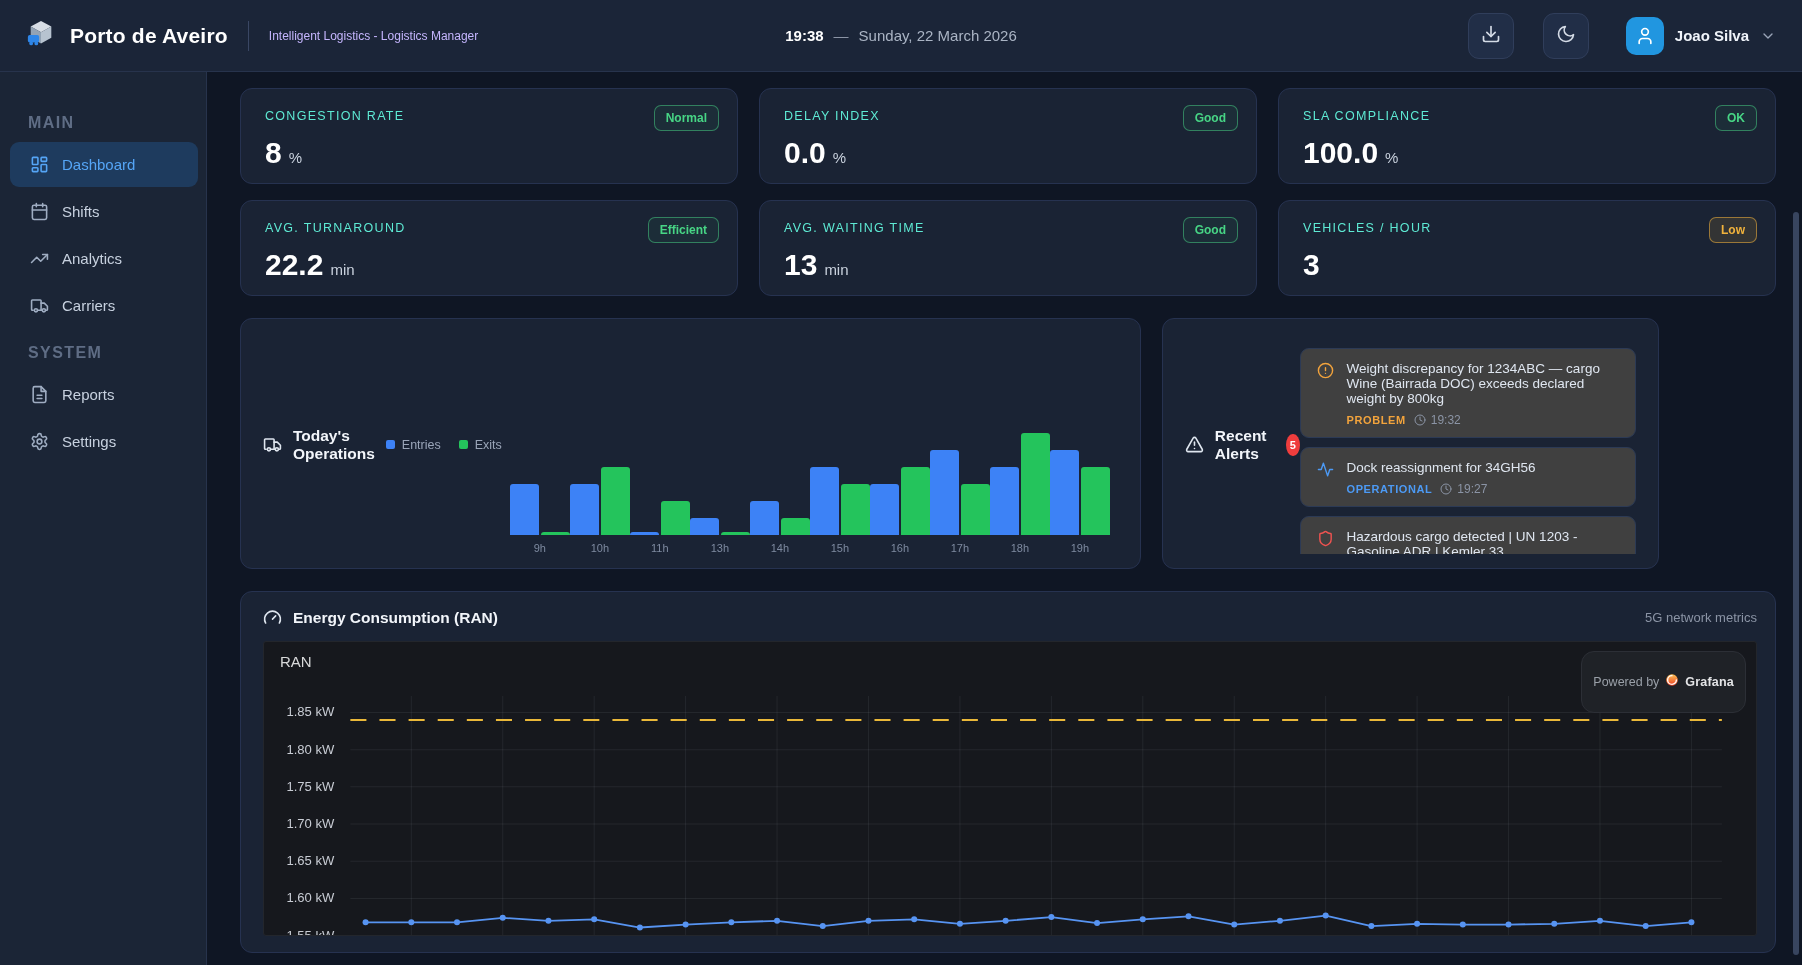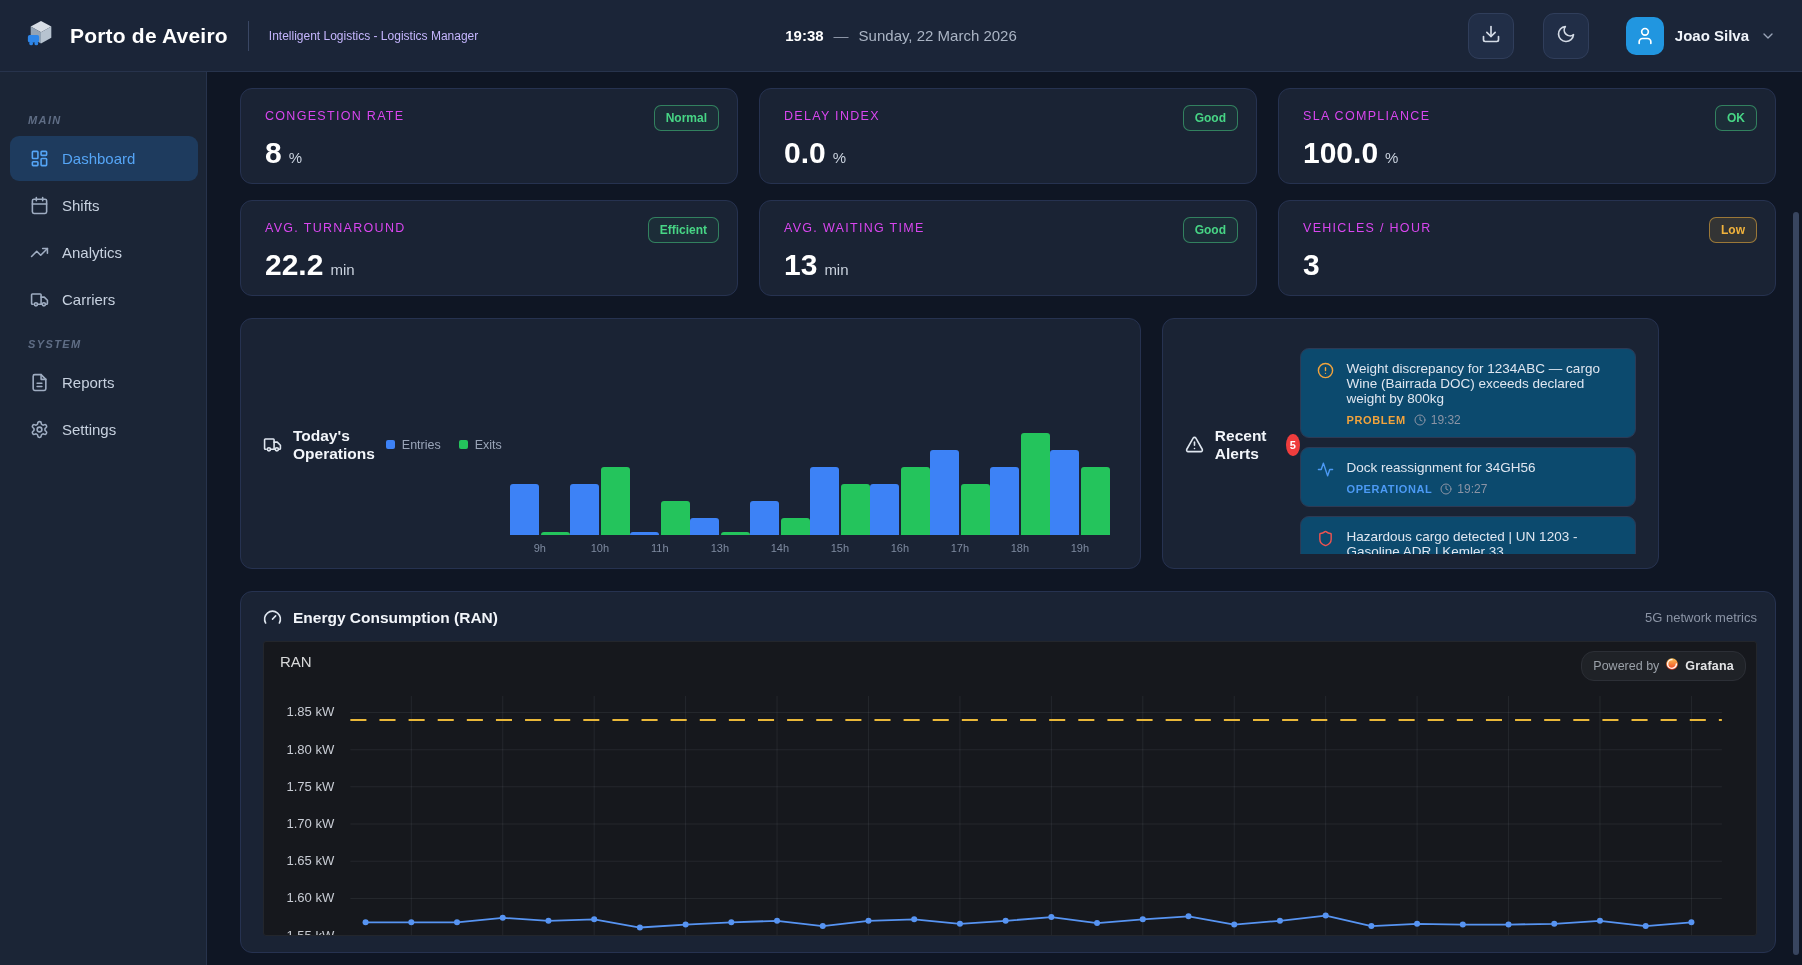--- a/index.html
+++ b/index.html
@@ -24,36 +24,36 @@
   .user-chip { display:flex; align-items:center; gap:11px; margin-left:8px; cursor:pointer; }
   .avatar { width:38px; height:38px; border-radius:10px; background:#2196e0; display:flex; align-items:center; justify-content:center; color:#fff; }
   .avatar svg { width:20px; height:20px; }
   .user-name { font-size:15px; font-weight:bold; color:#f0f4fa; }
   .user-chip .chev { color:#9aa5b8; display:flex; }
   .user-chip .chev svg { width:16px; height:16px; }
 
   
   .app { display:flex; height:893px; }
   .sidebar { width:207px; background:#1b2536; border-right:1px solid #27334c; padding-top:26px; flex-shrink:0; }
-  .nav-section-label { font-size:11px; letter-spacing:1.4px; color:#5f6d85; font-weight:bold; margin:16px 16px 10px 28px;font-style:italic; }
+  .nav-section-label { font-size:16px; letter-spacing:1.4px; color:#5f6d85; font-weight:bold; margin:16px 16px 10px 28px; }
   .nav-item { display:flex; align-items:center; gap:13px; height:45px; padding-left:20px; margin:2px 8px 2px 10px;
     border-radius:9px; color:#c7d1df; font-size:15px; cursor:pointer; }
   .nav-item .icon { display:flex; color:#9fadc2; }
   .nav-item .icon svg { width:19px; height:19px; }
   .nav-item.active { background:#1e3b5e; color:#55a5f6; }
   .nav-item.active .icon { color:#55a5f6; }
 
   .content { flex:1; padding:16px 26px 0 33px; position:relative; }
   .scroll-thumb { position:absolute; right:3px; top:140px; bottom:10px; width:6px; border-radius:3px; background:#38455f; }
 
   
   .kpi-grid { display:grid; grid-template-columns:repeat(3,1fr); gap:16px 21px; }
   .card { background:#1a2334; border:1px solid #263250; border-radius:12px; }
   .kpi-card { height:96px; padding:20px 24px; position:relative; }
-  .kpi-label { font-size:12.5px; letter-spacing:1.3px; color:#d946ef; }
+  .kpi-label { font-size:12.5px; letter-spacing:1.3px; color:#5eead4; }
   .kpi-value-row { margin-top:13px; display:flex; align-items:baseline; gap:7px; }
   .kpi-value { font-size:30px; font-weight:bold; color:#ffffff; }
   .kpi-unit { font-size:15px; color:#c9d1dd; }
   .badge { position:absolute; top:16px; right:18px; font-size:12px; font-weight:bold;
     padding:5px 11px; border-radius:7px; border:1px solid; }
   .badge.green { color:#47d585; border-color:rgba(71,213,133,.5); background:rgba(71,213,133,.06); }
   .badge.orange { color:#f0b23c; border-color:rgba(240,178,60,.55); background:rgba(240,178,60,.12); }
 
   
   .charts-row { display:grid; grid-template-columns:1fr .81fr; gap:21px; margin-top:22px; }
@@ -68,41 +68,41 @@
 
   .ops-chart { flex:1; display:flex; align-items:flex-end; justify-content:space-between; padding:0 8px; margin-top:8px; }
   .bar-group { display:flex; flex-direction:column; align-items:center; }
   .bars { display:flex; align-items:flex-end; gap:2px; height:106px; }
   .bar { width:29px; border-radius:3px 3px 0 0; }
   .bar-label { margin-top:7px; font-size:11px; color:#7e8aa0; }
 
   .alert-count { margin-left:auto; width:22px; height:22px; border-radius:50%; background:#ef3d3d;
     color:#fff; font-size:11px; font-weight:bold; display:flex; align-items:center; justify-content:center; }
   .alerts-list { margin-top:13px; display:flex; flex-direction:column; gap:9px; overflow:hidden; }
-  .alert-item { display:flex; gap:13px; align-items:flex-start; background:#0c4a6e; border:1px solid #2c3a55;
+  .alert-item { display:flex; gap:13px; align-items:flex-start; background:#404040; border:1px solid #2c3a55;
     border-radius:9px; padding:12px 16px 10px; cursor:pointer; }
   .alert-item .icon { display:flex; margin-top:1px; }
   .alert-item .icon svg { width:17px; height:17px; }
   .alert-text { font-size:13.5px; color:#dfe6f0; }
   .alert-meta { display:flex; align-items:center; gap:8px; margin-top:7px; }
   .alert-tag { font-size:11px; font-weight:bold; letter-spacing:.6px; }
   .alert-time { font-size:12px; color:#8b94a5; display:flex; align-items:center; gap:5px; }
   .alert-time svg { width:12px; height:12px; }
   .tone-problem { color:#f2a33c; }
   .tone-operational { color:#4c9af5; }
   .tone-safety { color:#ef5350; }
 
   
   .energy-card { margin-top:22px; height:362px; padding:16px 18px 16px 22px; display:flex; flex-direction:column; }
   .energy-sub { margin-left:auto; font-size:13px; color:#8b94a5; }
   .grafana-panel { position:relative; flex:1; margin-top:14px; background:#16181d; border:1px solid #23262c;
     border-radius:3px; display:flex; flex-direction:column; overflow:hidden; }
   .grafana-title { padding:11px 16px 2px; font-size:15px; color:#d8d9da; }
   .grafana-badge { position:absolute; top:9px; right:10px; display:flex; align-items:center; gap:6px;
-    background:#1f2227; border:1px solid #2c2f36; border-radius:13px; padding:5px 11px; cursor:pointer; }
+    background:#1f2227; border:1px solid #2c2f36; border-radius:13px; padding:21px 11px; cursor:pointer; }
   .grafana-badge .pb { font-size:12.5px; color:#9aa0a8; }
   .grafana-badge .gf { font-size:12.5px; color:#e3e4e6; font-weight:bold; letter-spacing:.2px; }
   .energy-chart-wrap { flex:1; padding:4px 6px 2px 0; }
   .energy-chart-wrap svg { width:100%; height:100%; display:block; }
 </style>
 </head>
 <body>
 
 <div class="header">
   <div class="brand-wrap">

